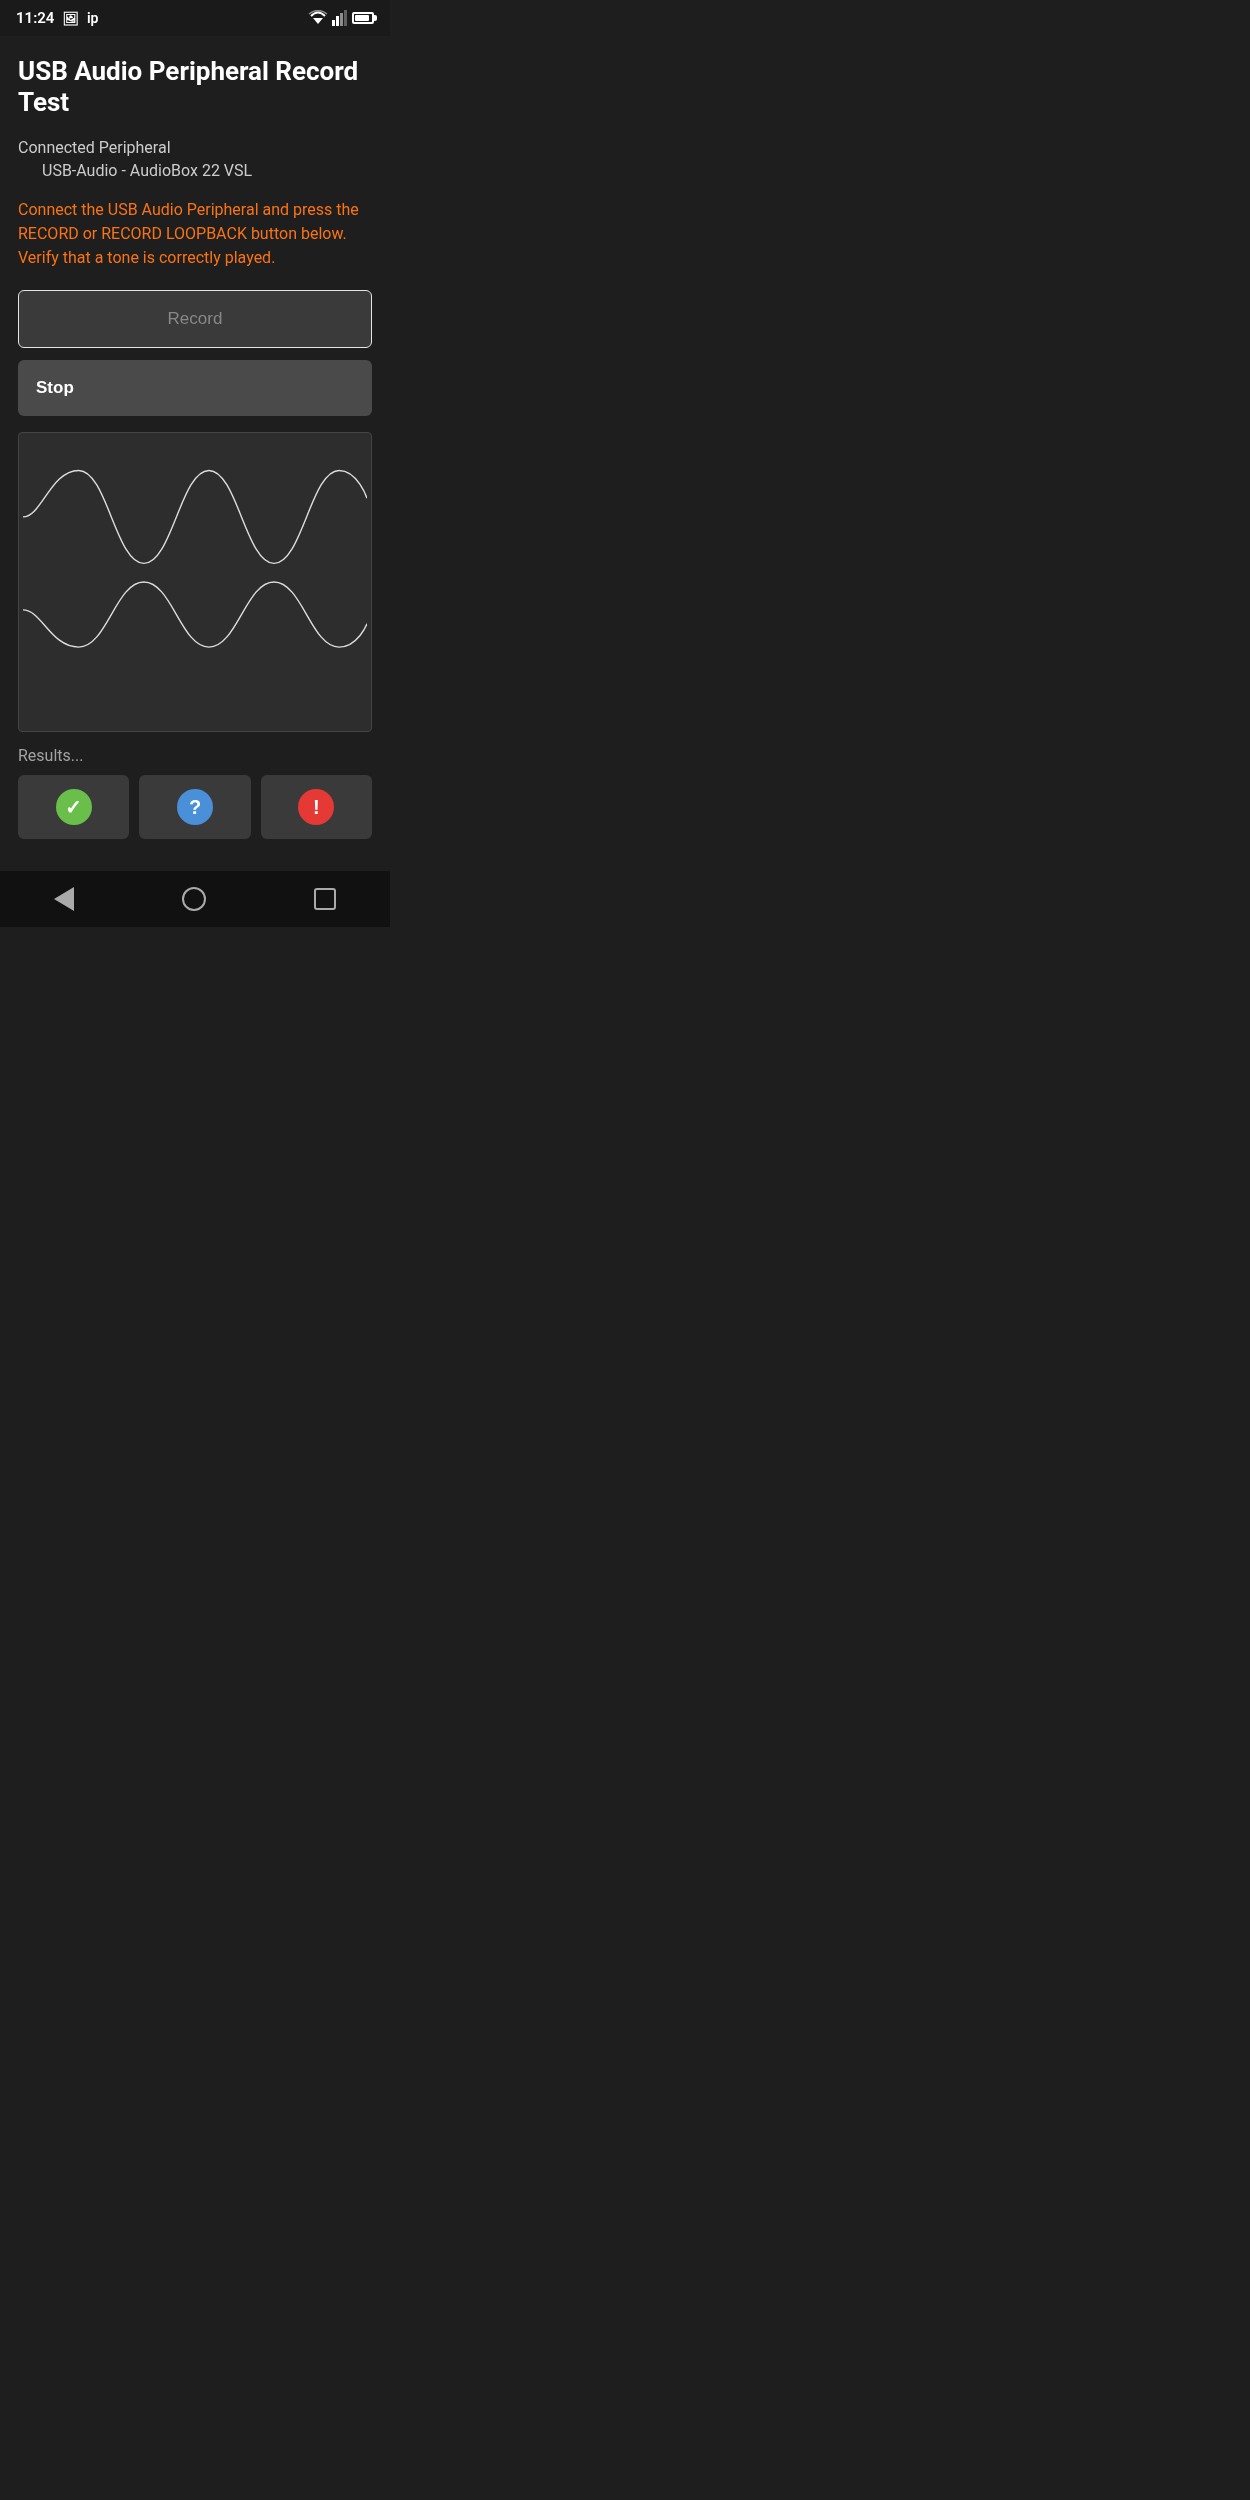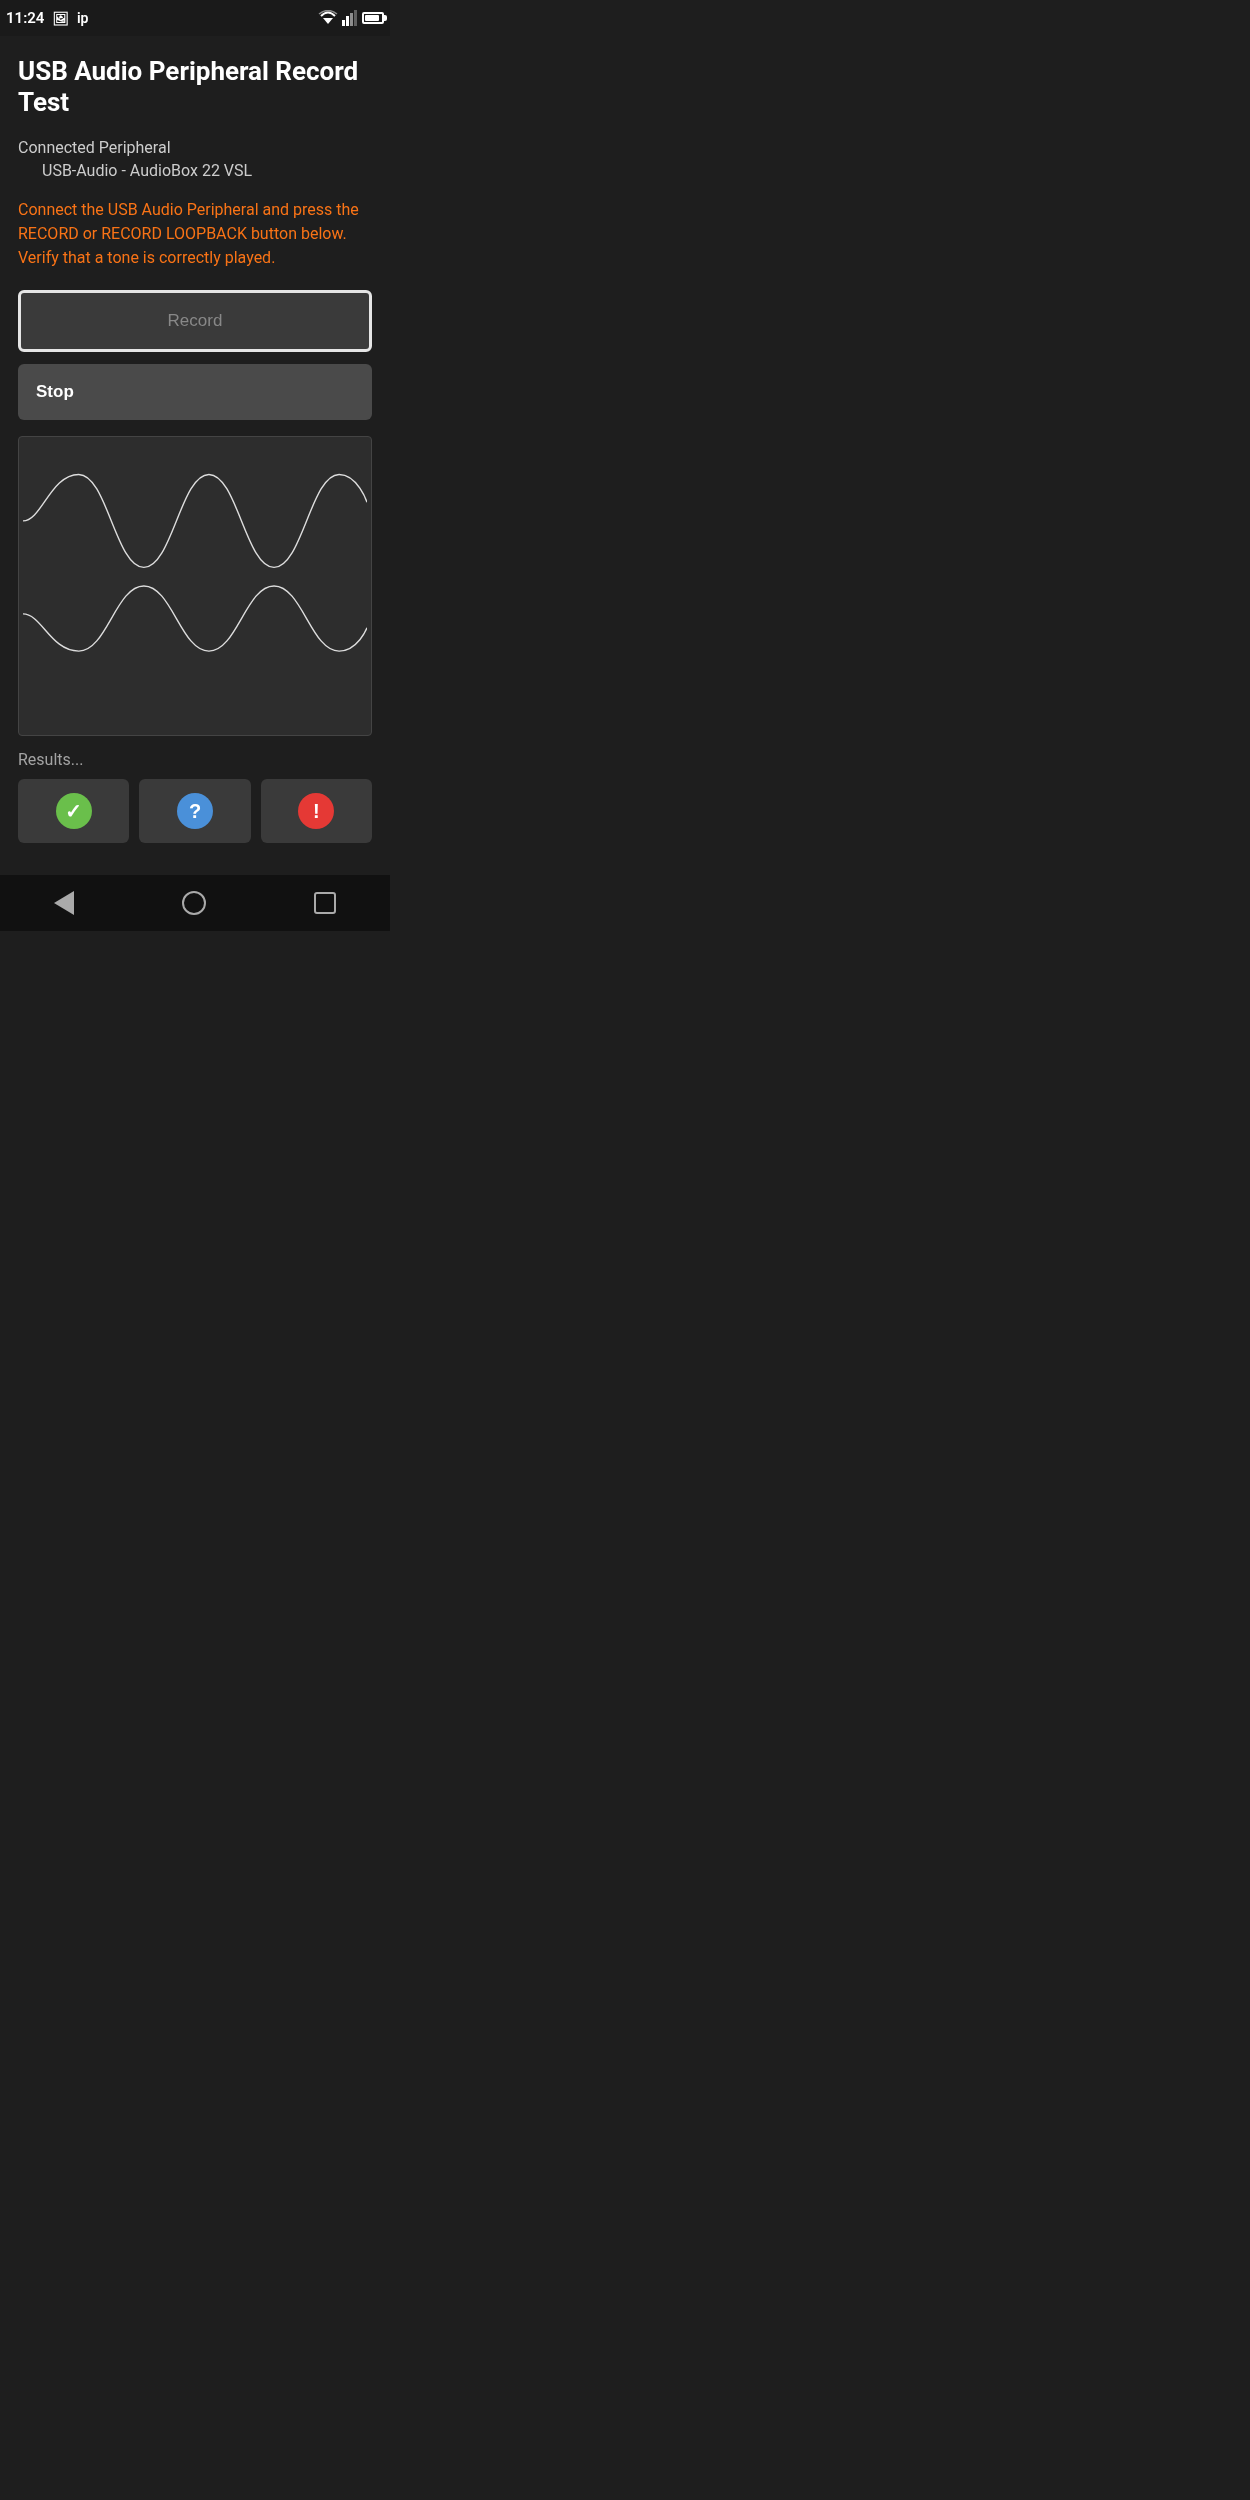--- a/index.html
+++ b/index.html
@@ -14,21 +14,21 @@
       flex-direction: column;
       overflow-x: hidden;
     }
 
     
     .status-bar {
       background: #1a1a1a;
       display: flex;
       justify-content: space-between;
       align-items: center;
-      padding: 6px 6px;
+      padding: 6px 16px;
       height: 36px;
     }
     .status-left {
       display: flex;
       align-items: center;
       gap: 8px;
       font-size: 15px;
       font-weight: 600;
     }
     .status-icons {
@@ -102,21 +102,21 @@
       color: #f97316;
       line-height: 1.5;
       margin-bottom: 20px;
     }
 
     
     .btn-record {
       width: 100%;
       padding: 18px;
       background: #3a3a3a;
-      border: 3px solid #e5e5e5;
+      border: 1px solid #e5e5e5;
       border-radius: 6px;
       color: #888888;
       font-size: 17px;
       cursor: pointer;
       margin-bottom: 12px;
       text-align: center;
     }
 
     .btn-stop {
       width: 100%;

